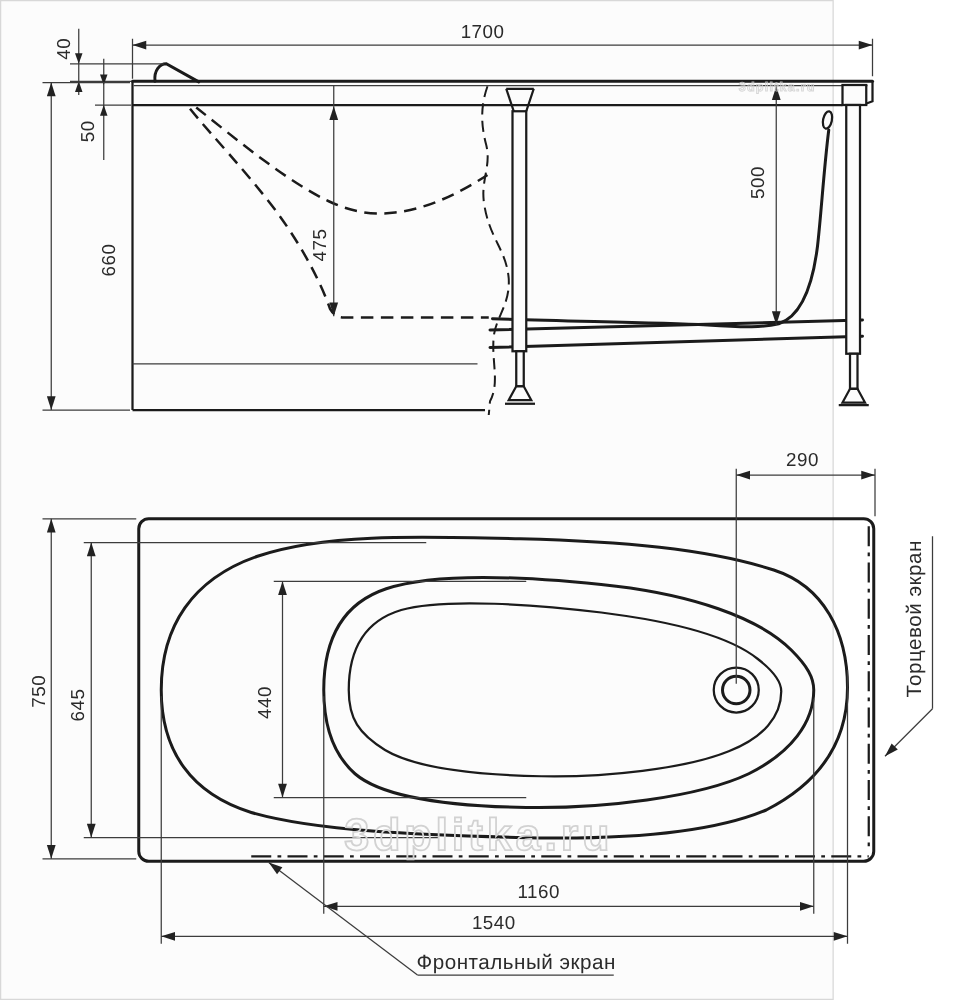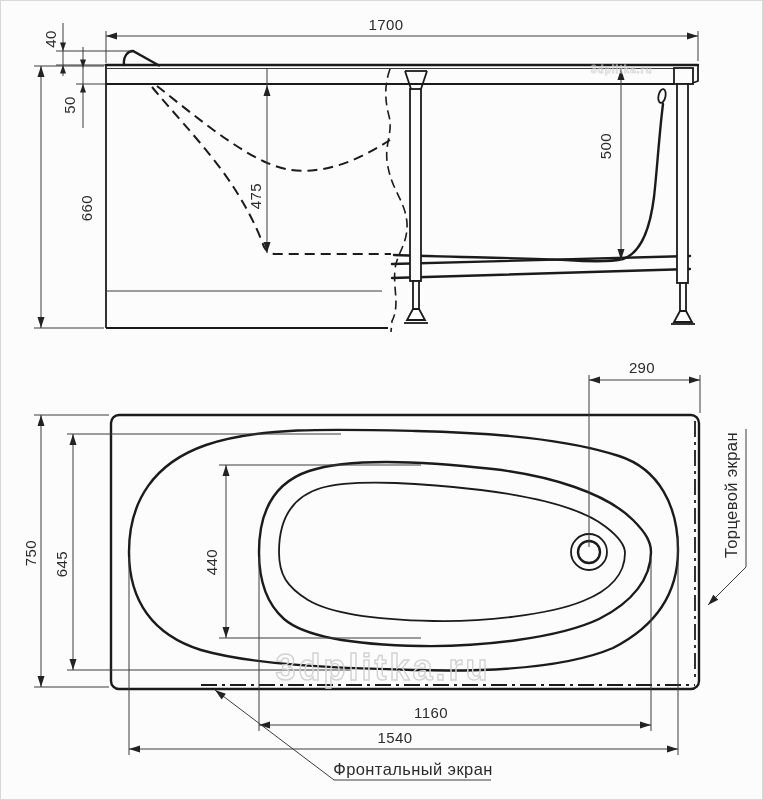--- a/index.html
+++ b/index.html
@@ -1,17 +1,17 @@
 <!DOCTYPE html>
 <html><head>
 <meta charset="utf-8">
 <style>
   html,body{margin:0;padding:0;background:#fff;}
   .canvas{
-    position:relative;width:763px;height:800px;background:#fcfcfc;
+    position:relative;width:667px;height:800px;background:#fcfcfc;
     border:1px solid #d8d8d8;box-sizing:border-box;
     font-family:"Liberation Sans", sans-serif;
   }
   svg{display:block;}
   text{fill:#2b2b2b;font-family:"Liberation Sans", sans-serif;font-size:15px;letter-spacing:.4px;}
   .lbl{font-size:16.5px;}
   .wm{font-size:36px;font-weight:bold;letter-spacing:3px;fill:none;stroke:#d2d2d2;stroke-width:1.4px;}
   .wm-small{font-size:10px;font-weight:bold;letter-spacing:1px;fill:none;stroke:#cfcfcf;stroke-width:.8px;opacity:.8;}
   .bold{stroke:#1b1b1b;stroke-width:2.4;fill:none;stroke-linecap:round;}
   .med{stroke:#1b1b1b;stroke-width:1.8;fill:none;}

